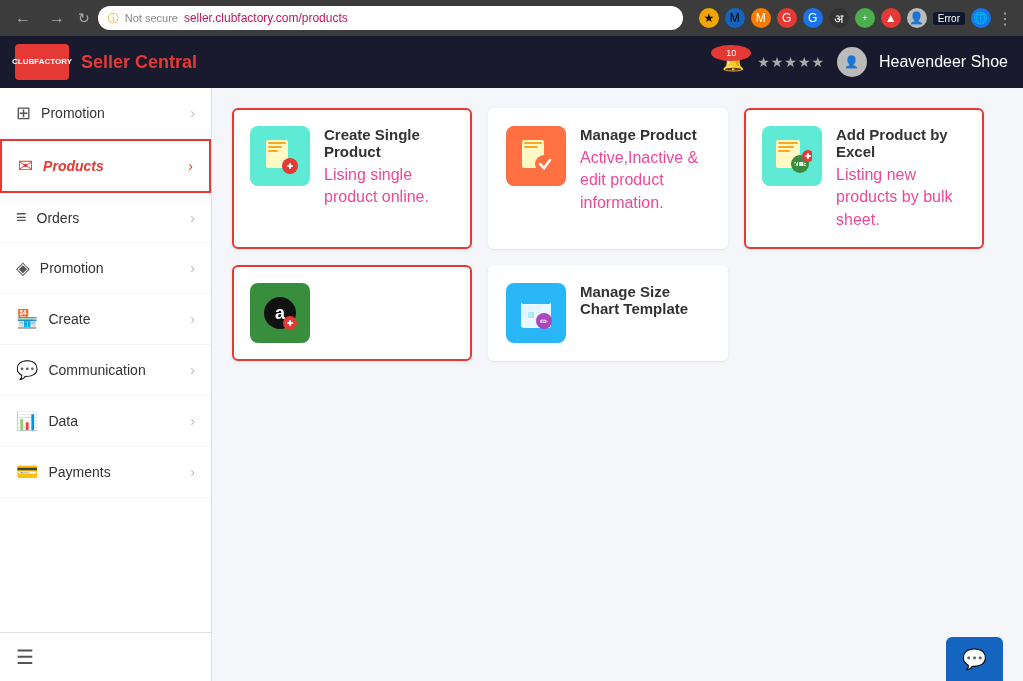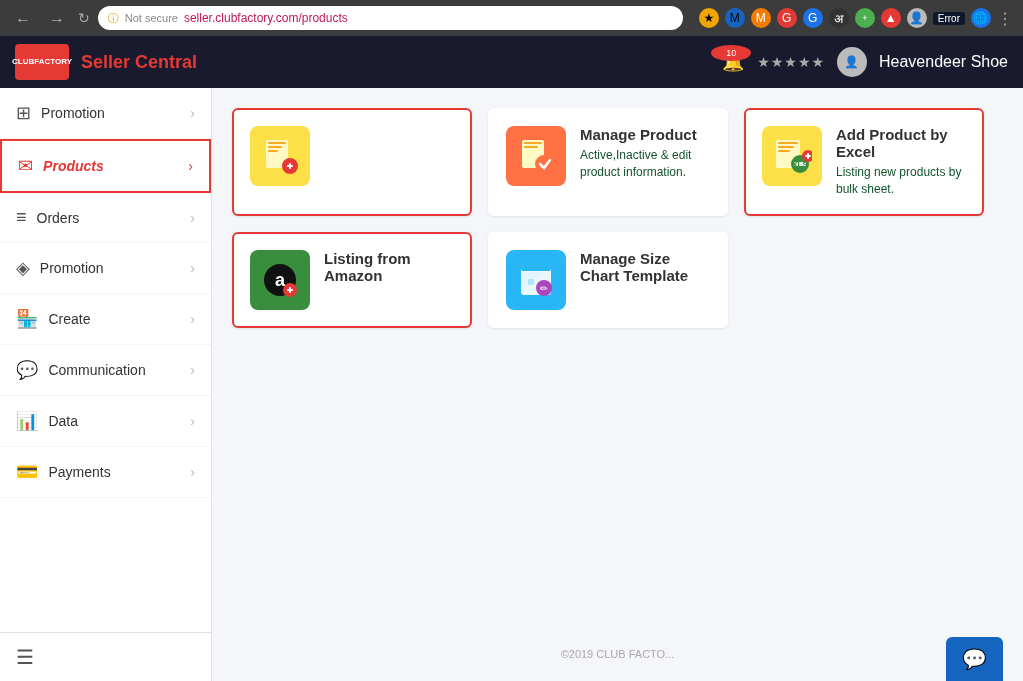--- a/index.html
+++ b/index.html
@@ -175,28 +175,28 @@
     .card-icon-box {
       width: 60px;
       height: 60px;
       border-radius: 8px;
       display: flex;
       align-items: center;
       justify-content: center;
       font-size: 30px;
       flex-shrink: 0;
     }
-    .card-icon-box.green { background: #fde047; }
+    .card-icon-box.green { background: #5eead4; }
     .card-icon-box.orange { background: #ff7043; }
     .card-icon-box.blue { background: #29b6f6; }
     .card-icon-box.dark-green { background: #388e3c; }
 
     .card-text { flex: 1; }
     .card-title { font-size: 15px; font-weight: bold; color: #333; margin-bottom: 4px; }
-    .card-desc { font-size: 12px; color: #14532d; line-height: 1.4; }
+    .card-desc { font-size: 16px; color: #ec4899; line-height: 1.4; }
   </style>
 </head>
 <body>
 
 <div class="browser-bar">
   <button class="browser-nav-btn">←</button>
   <button class="browser-nav-btn">→</button>
   <span class="refresh-icon">↻</span>
   <div class="address-bar">
     <span class="lock-icon">ⓘ</span>
@@ -294,20 +294,24 @@
           <svg width="40" height="40" viewBox="0 0 40 40">
             <rect x="6" y="4" width="22" height="28" rx="2" fill="#fff9c4"></rect>
             <rect x="8" y="6" width="18" height="2" rx="1" fill="#f9a825"></rect>
             <rect x="8" y="10" width="14" height="2" rx="1" fill="#f9a825"></rect>
             <rect x="8" y="14" width="10" height="2" rx="1" fill="#f9a825"></rect>
             <circle cx="30" cy="30" r="8" fill="#e53935"></circle>
             <rect x="27" y="29" width="6" height="2" rx="1" fill="white"></rect>
             <rect x="29" y="27" width="2" height="6" rx="1" fill="white"></rect>
           </svg>
         </div>
+        <div class="card-text">
+          <div class="card-title">Create Single Product</div>
+          <div class="card-desc">Lising single product online.</div>
+        </div>
       </div>
 
       <div class="card">
         <div class="card-icon-box orange">
           <svg width="40" height="40" viewBox="0 0 40 40">
             <rect x="6" y="4" width="22" height="28" rx="2" fill="#fff9c4"></rect>
             <rect x="8" y="6" width="18" height="2" rx="1" fill="#f9a825"></rect>
             <rect x="8" y="10" width="14" height="2" rx="1" fill="#f9a825"></rect>
             <circle cx="28" cy="28" r="9" fill="#ff7043"></circle>
             <path d="M24 28 L28 32 L34 24" stroke="white" stroke-width="2.5" fill="none" stroke-linecap="round"></path>
@@ -344,21 +348,20 @@
         <div class="card-icon-box dark-green">
           <svg width="40" height="40" viewBox="0 0 40 40">
             <circle cx="20" cy="20" r="16" fill="#111"></circle>
             <text x="20" y="26" text-anchor="middle" font-size="18" fill="white" font-weight="bold">a</text>
             <circle cx="30" cy="30" r="7" fill="#e53935"></circle>
             <rect x="27" y="29" width="6" height="2" rx="1" fill="white"></rect>
             <rect x="29" y="27" width="2" height="6" rx="1" fill="white"></rect>
           </svg>
         </div>
         <div class="card-text">
-          <div class="card-title">Listing from Amazon</div>
         </div>
       </div>
 
       <div class="card">
         <div class="card-icon-box blue">
           <svg width="40" height="40" viewBox="0 0 40 40">
             <rect x="5" y="5" width="30" height="30" rx="3" fill="white" opacity="0.9"></rect>
             <rect x="5" y="5" width="30" height="6" rx="2" fill="#29b6f6"></rect>
             <rect x="5" y="12" width="6" height="6" fill="#e1f5fe"></rect>
             <rect x="12" y="12" width="6" height="6" fill="#e1f5fe"></rect>

